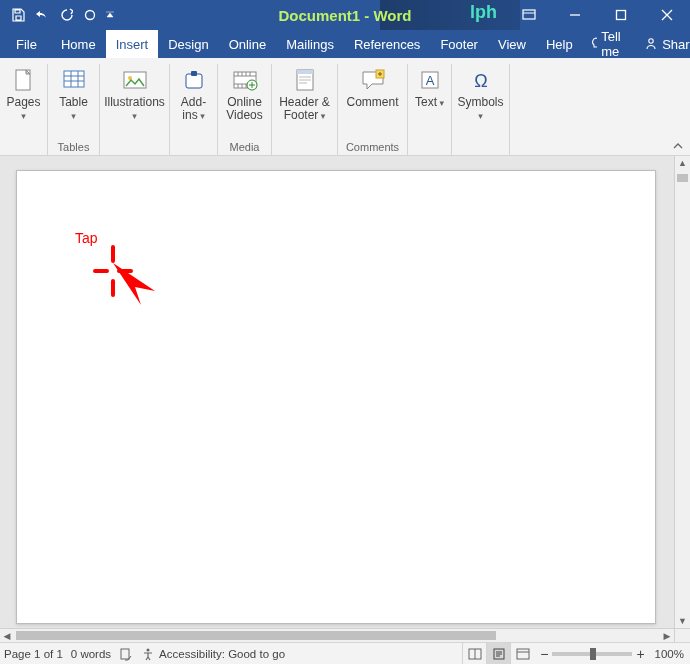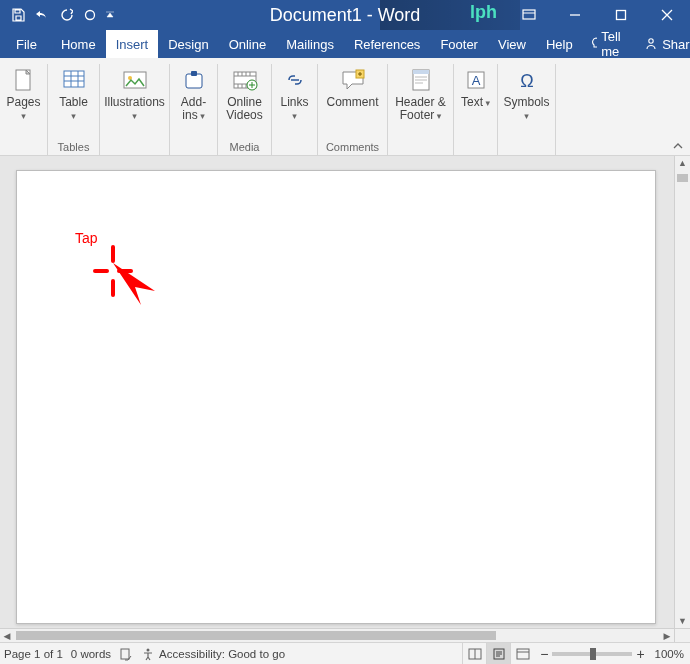--- a/index.html
+++ b/index.html
@@ -2,21 +2,21 @@
 <html><head>
 <meta charset="utf-8">
 <style>
   * { box-sizing: border-box; margin: 0; padding: 0; font-family: "Segoe UI", Arial, sans-serif; }
   body { width: 690px; height: 664px; background: #fff; overflow: hidden; position: relative; }
 
   
   .titlebar { height: 30px; background: #2b579a; display: flex; align-items: center; color: #fff; font-size: 12px; position: relative; }
   .titlebar .qat { display: flex; align-items: center; gap: 0; padding-left: 6px; }
   .titlebar .qat .qbtn { width: 24px; height: 30px; display: flex; align-items: center; justify-content: center; }
-  .titlebar .title { position: absolute; left: 50%; transform: translateX(-50%); font-size: 18px; color: #ffffff; white-space: nowrap; }
+  .titlebar .title { position: absolute; left: 50%; transform: translateX(-50%); font-size: 15px; color: #bef264; white-space: nowrap; font-weight: bold; }
   .titlebar .winctrls { margin-left: auto; display: flex; }
   .titlebar .winctrls .wbtn { width: 46px; height: 30px; display: flex; align-items: center; justify-content: center; }
   .titlebar .winctrls .wbtn:last-child { width: 46px; }
   .titlebar .overlay-logo { position: absolute; top: 2px; left: 470px; color: #4be0c0; font-weight: bold; font-size: 18px; font-family: Arial, sans-serif; }
   .titlebar .overlay-bg { position:absolute; top:0; left:380px; width:140px; height:30px; background:linear-gradient(90deg, rgba(0,0,0,0.3), rgba(0,0,0,0.15)); }
 
   
   .tabs { height: 28px; background: #2b579a; display: flex; align-items: stretch; color: #fff; font-size: 13px; }
   .tabs .tab { padding: 0 10px; display: flex; align-items: center; cursor: pointer; }
   .tabs .tab.active { background: #fff; color: #2b579a; }
@@ -236,57 +236,46 @@
             <path d="M2 7h22M2 15h22M6 3v4M10 3v4M14 3v4M18 3v4M6 15v4M10 15v4M14 15v4M18 15v4" stroke="#888"></path>
             <circle cx="20" cy="16" r="5" fill="#fff" stroke="#2b8a2b"></circle>
             <path d="M17 16h6M20 13v6" stroke="#2b8a2b"></path>
           </svg>
         </div>
       <div class="label" style="white-space:pre;">Online
 Videos</div>
     </div>
     <div class="glabel">Media</div>
   </div>
-  <div class="rgroup" style="width:46px;">
-    <div class="rbtn">
-      <div class="icon">
-          <svg width="24" height="20">
-            <path d="M6 10a4 4 0 0 1 4-4h2M18 10a4 4 0 0 1-4 4h-2M8 10h8" fill="none" stroke="#2b579a" stroke-width="1.6"></path>
-          </svg>
-        </div>
-      <div class="label caret">Links</div>
+  <div class="rgroup" style="width:66px;">
+    <div class="rbtn">
+      <div class="icon">
+          <svg width="22" height="24">
+            <rect x="3" y="2" width="16" height="20" fill="#fff" stroke="#888"></rect>
+            <rect x="3" y="2" width="16" height="4" fill="#c8d8ec"></rect>
+            <path d="M5 9h12M5 12h12M5 15h8" stroke="#bbb"></path>
+          </svg>
+        </div>
+      <div class="label caret" style="white-space:pre;">Header &amp;
+Footer</div>
     </div>
     <div class="glabel"></div>
   </div>
   <div class="rgroup" style="width:70px;">
     <div class="rbtn">
       <div class="icon">
           <svg width="26" height="22">
             <path d="M3 3h20v12H12l-5 5v-5H3z" fill="#fff" stroke="#888"></path>
             <rect x="16" y="1" width="8" height="8" fill="#f8d568" stroke="#c9a227"></rect>
             <path d="M20 3v4M18 5h4" stroke="#7a5c00"></path>
           </svg>
         </div>
       <div class="label">Comment</div>
     </div>
     <div class="glabel">Comments</div>
-  </div>
-  <div class="rgroup" style="width:66px;">
-    <div class="rbtn">
-      <div class="icon">
-          <svg width="22" height="24">
-            <rect x="3" y="2" width="16" height="20" fill="#fff" stroke="#888"></rect>
-            <rect x="3" y="2" width="16" height="4" fill="#c8d8ec"></rect>
-            <path d="M5 9h12M5 12h12M5 15h8" stroke="#bbb"></path>
-          </svg>
-        </div>
-      <div class="label caret" style="white-space:pre;">Header &amp;
-Footer</div>
-    </div>
-    <div class="glabel"></div>
   </div>
   <div class="rgroup" style="width:44px;">
     <div class="rbtn">
       <div class="icon">
           <svg width="22" height="22">
             <rect x="3" y="3" width="16" height="16" fill="#fff" stroke="#888"></rect>
             <text x="11" y="16" text-anchor="middle" font-size="13" fill="#2b579a" font-family="Georgia">A</text>
           </svg>
         </div>
       <div class="label caret">Text</div>

